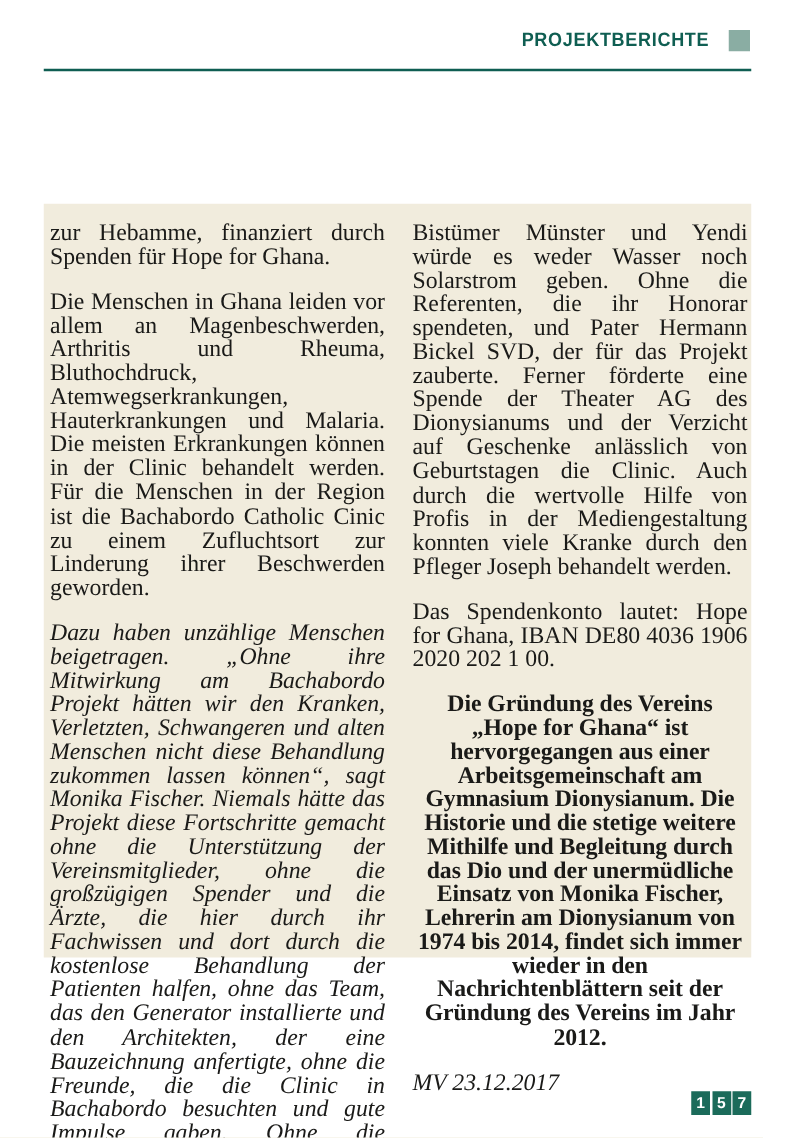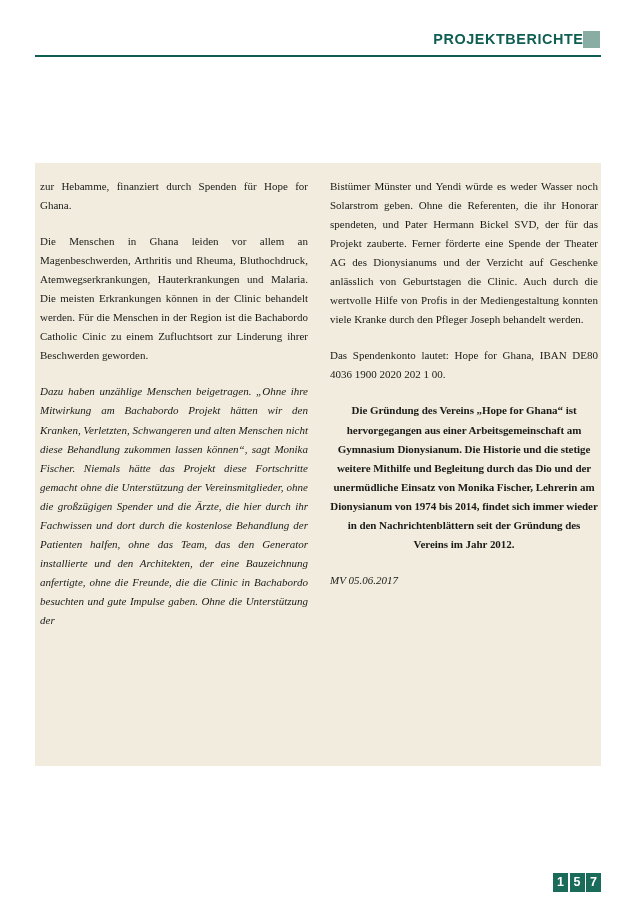--- a/index.html
+++ b/index.html
@@ -18,23 +18,22 @@
   }
 
   
   .page-header {
     position: absolute;
     left: 35px;
     top: 24px;
     width: 565px;
     height: 30px;
     display: flex;
-    align-items: center;
     justify-content: flex-end;
-    gap: 0;
+    gap: 16px;
   }
   .header-title {
     font-family: "Liberation Sans", "DejaVu Sans", sans-serif;
     font-weight: bold;
     font-size: 15.5px;
     letter-spacing: 0.6px;
     color: #0f5e52;
     text-transform: uppercase;
     transform: scaleX(0.93);
     transform-origin: right center;
@@ -75,21 +74,21 @@
     height: 100%;
   }
   .column {
     width: 268px;
     flex: 0 0 268px;
     box-sizing: border-box;
   }
 
   p.body-text {
     margin: 0 0 17px 0;
-    font-size: 11px;
+    font-size: 19px;
     line-height: 19.05px;
     text-align: justify;
     hyphens: manual;
     -webkit-hyphens: manual;
     color: #1a1a18;
   }
   p.body-text:last-child {
     margin-bottom: 0;
     font-style: italic;
   }
@@ -137,23 +136,23 @@
   <div class="columns">
 
     <div class="column">
       <p class="body-text">zur Hebamme, finanziert durch Spenden für Hope for Ghana.</p>
       <p class="body-text">Die Menschen in Ghana leiden vor allem an Magenbeschwerden, Arthritis und Rheuma, Bluthochdruck, Atemwegserkrankungen, Hauterkrankungen und Malaria. Die meisten Erkrankungen können in der Clinic behandelt werden. Für die Menschen in der Region ist die Bachabordo Catholic Cinic zu einem Zufluchtsort zur Linderung ihrer Beschwerden geworden.</p>
       <p class="body-text">Dazu haben unzählige Menschen beigetragen. „Ohne ihre Mitwirkung am Bachabordo Projekt hätten wir den Kranken, Verletzten, Schwangeren und alten Menschen nicht diese Behandlung zukommen lassen können“, sagt Monika Fischer. Niemals hätte das Projekt diese Fortschritte gemacht ohne die Unterstützung der Vereinsmitglieder, ohne die großzügigen Spender und die Ärzte, die hier durch ihr Fachwissen und dort durch die kostenlose Behandlung der Patienten halfen, ohne das Team, das den Generator installierte und den Architekten, der eine Bauzeichnung anfertigte, ohne die Freunde, die die Clinic in Bachabordo besuchten und gute Impulse gaben. Ohne die Unterstützung der</p>
     </div>
 
     <div class="column">
       <p class="body-text">Bistümer Münster und Yendi würde es weder Wasser noch Solarstrom geben. Ohne die Referenten, die ihr Honorar spendeten, und Pater Hermann Bickel SVD, der für das Projekt zauberte. Ferner förderte eine Spende der Theater AG des Dionysianums und der Verzicht auf Geschenke anlässlich von Geburtstagen die Clinic. Auch durch die wertvolle Hilfe von Profis in der Mediengestaltung konnten viele Kranke durch den Pfleger Joseph behandelt werden.</p>
-      <p class="body-text">Das Spendenkonto lautet: Hope for Ghana, IBAN DE80 4036 1900 2020 202 1 00.</p>
+      <p class="body-text">Das Spendenkonto lautet: Hope for Ghana, IBAN DE80 4036 1906 2020 202 1 00.</p>
       <p class="body-text emphasis">Die Gründung des Vereins „Hope for Ghana“ ist hervorgegangen aus einer Arbeitsgemeinschaft am Gymnasium Dionysianum. Die Historie und die stetige weitere Mithilfe und Begleitung durch das Dio und der unermüdliche Einsatz von Monika Fischer, Lehrerin am Dionysianum von 1974 bis 2014, findet sich immer wieder in den Nachrichtenblättern seit der Gründung des Vereins im Jahr 2012.</p>
-      <p class="body-text byline">MV 05.06.2017</p>
+      <p class="body-text byline">MV 23.12.2017</p>
     </div>
 
   </div>
 </div>
 
 <div class="folio">
   <span class="folio-digit">1</span>
   <span class="folio-digit">5</span>
   <span class="folio-digit">7</span>
 </div>

